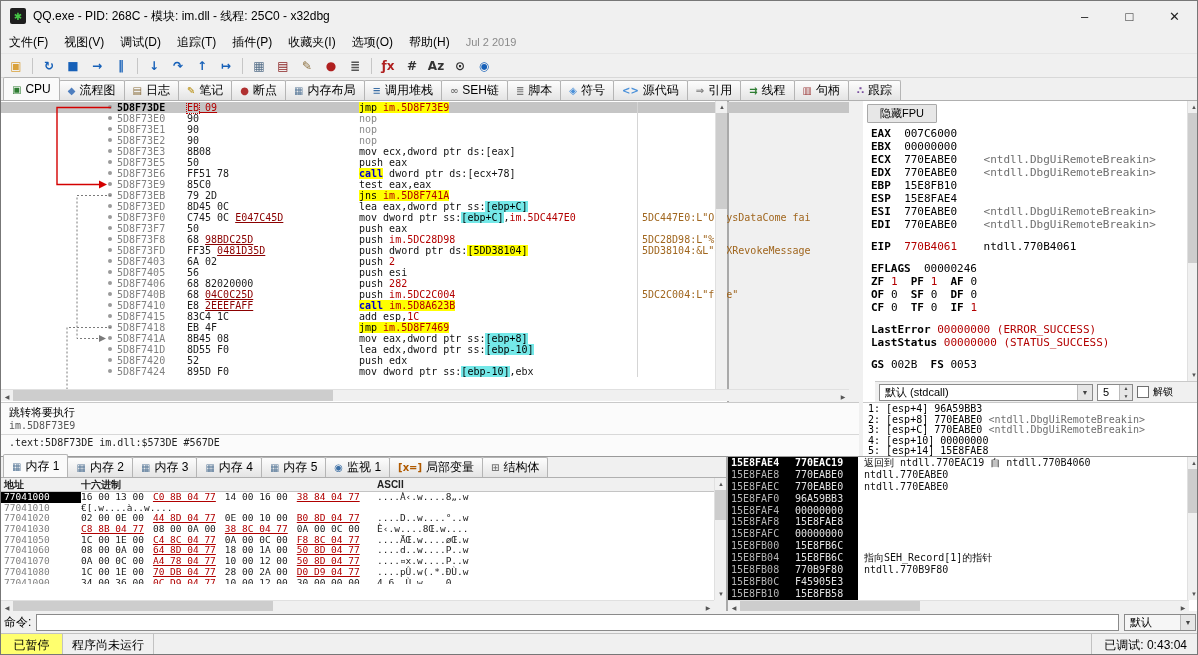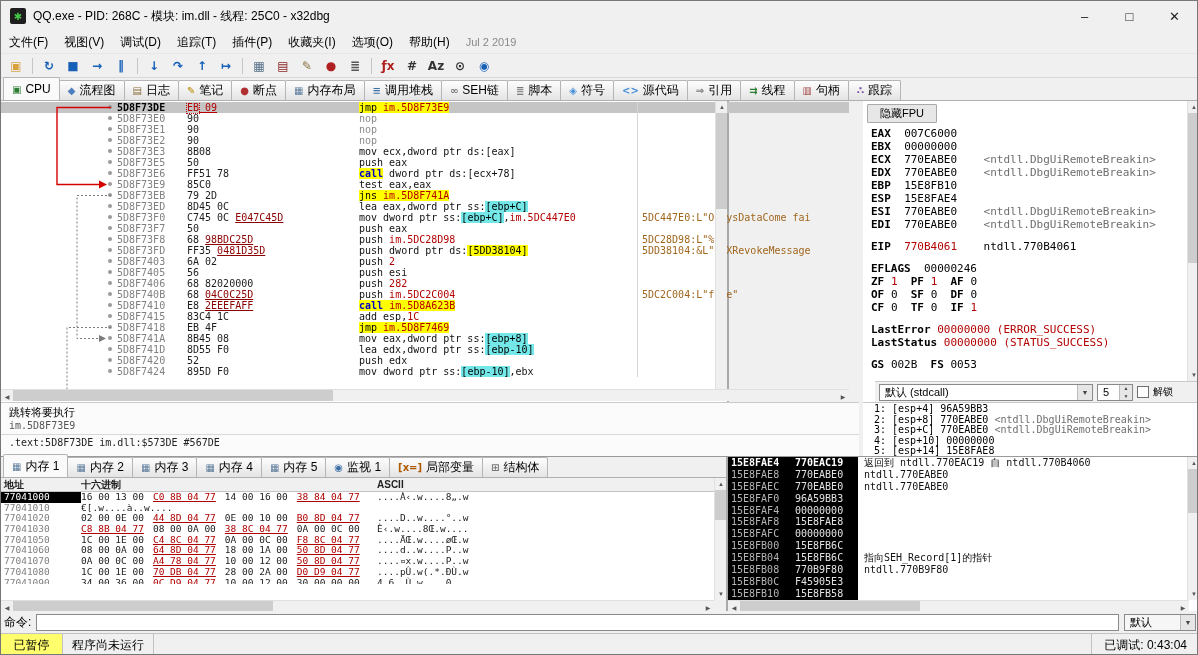--- a/index.html
+++ b/index.html
@@ -64,21 +64,21 @@
 .rrow.gap{height:9px}
 .ccrow{position:absolute;left:12px;top:280px;width:336px;height:21px;background:#f0f0f0;border-top:1px solid #c9c9c9;display:flex;align-items:center;gap:4px;padding:0 4px}
 .combo{height:17px;background:#fff;border:1px solid #8a8a8a;font-size:11px;display:flex;align-items:center;padding-left:5px;white-space:nowrap}
 .combo .caret{margin-left:auto;width:15px;height:100%;background:#e6e6e6;border-left:1px solid #bbb;display:flex;align-items:center;justify-content:center;font-size:7px;color:#444}
 .combo.conv{width:214px}
 .spinner{width:36px;height:17px;background:#fff;border:1px solid #8a8a8a;font-size:11px;display:flex;align-items:center;padding-left:5px}
 .spinner .ud{margin-left:auto;width:13px;height:100%;display:flex;flex-direction:column;border-left:1px solid #bbb}
 .spinner .ud span{flex:1;font-size:5px;display:flex;align-items:center;justify-content:center;background:#e6e6e6;color:#444}
 .chk{display:flex;align-items:center;gap:4px;font-size:10px}
 .chk .box{width:12px;height:12px;background:#fff;border:1px solid #707070}
-#args{position:absolute;left:0;top:301px;width:336px;height:54px;background:#fff;border-top:1px solid #c9c9c9;padding:1px 11px}
+#args{position:absolute;left:0;top:301px;width:336px;height:54px;background:#fff;border-top:1px solid #c9c9c9;padding:1px 5px}
 #args .rrow{height:10.6px;line-height:10.6px;font-size:10px}
 
 .bottom{position:absolute;top:455px;left:0;width:1198px;height:155px;border-top:1px solid #9a9a9a;background:#f0f0f0}
 .bl{position:absolute;left:0;top:0;width:725px;height:155px}
 #bottom-tabs{height:21px}
 .dump{position:absolute;left:0;top:21px;width:713px;height:122px;background:#fff}
 .dhead{height:14px;display:flex;align-items:center;background:#f0f0f0;border-bottom:1px solid #c4c4c4;font-size:10px;font-weight:bold;color:#222}
 .dhead .h0{width:80px;padding-left:3px}
 .dhead .h1{width:296px}
 .dhead .h2{flex:1}

